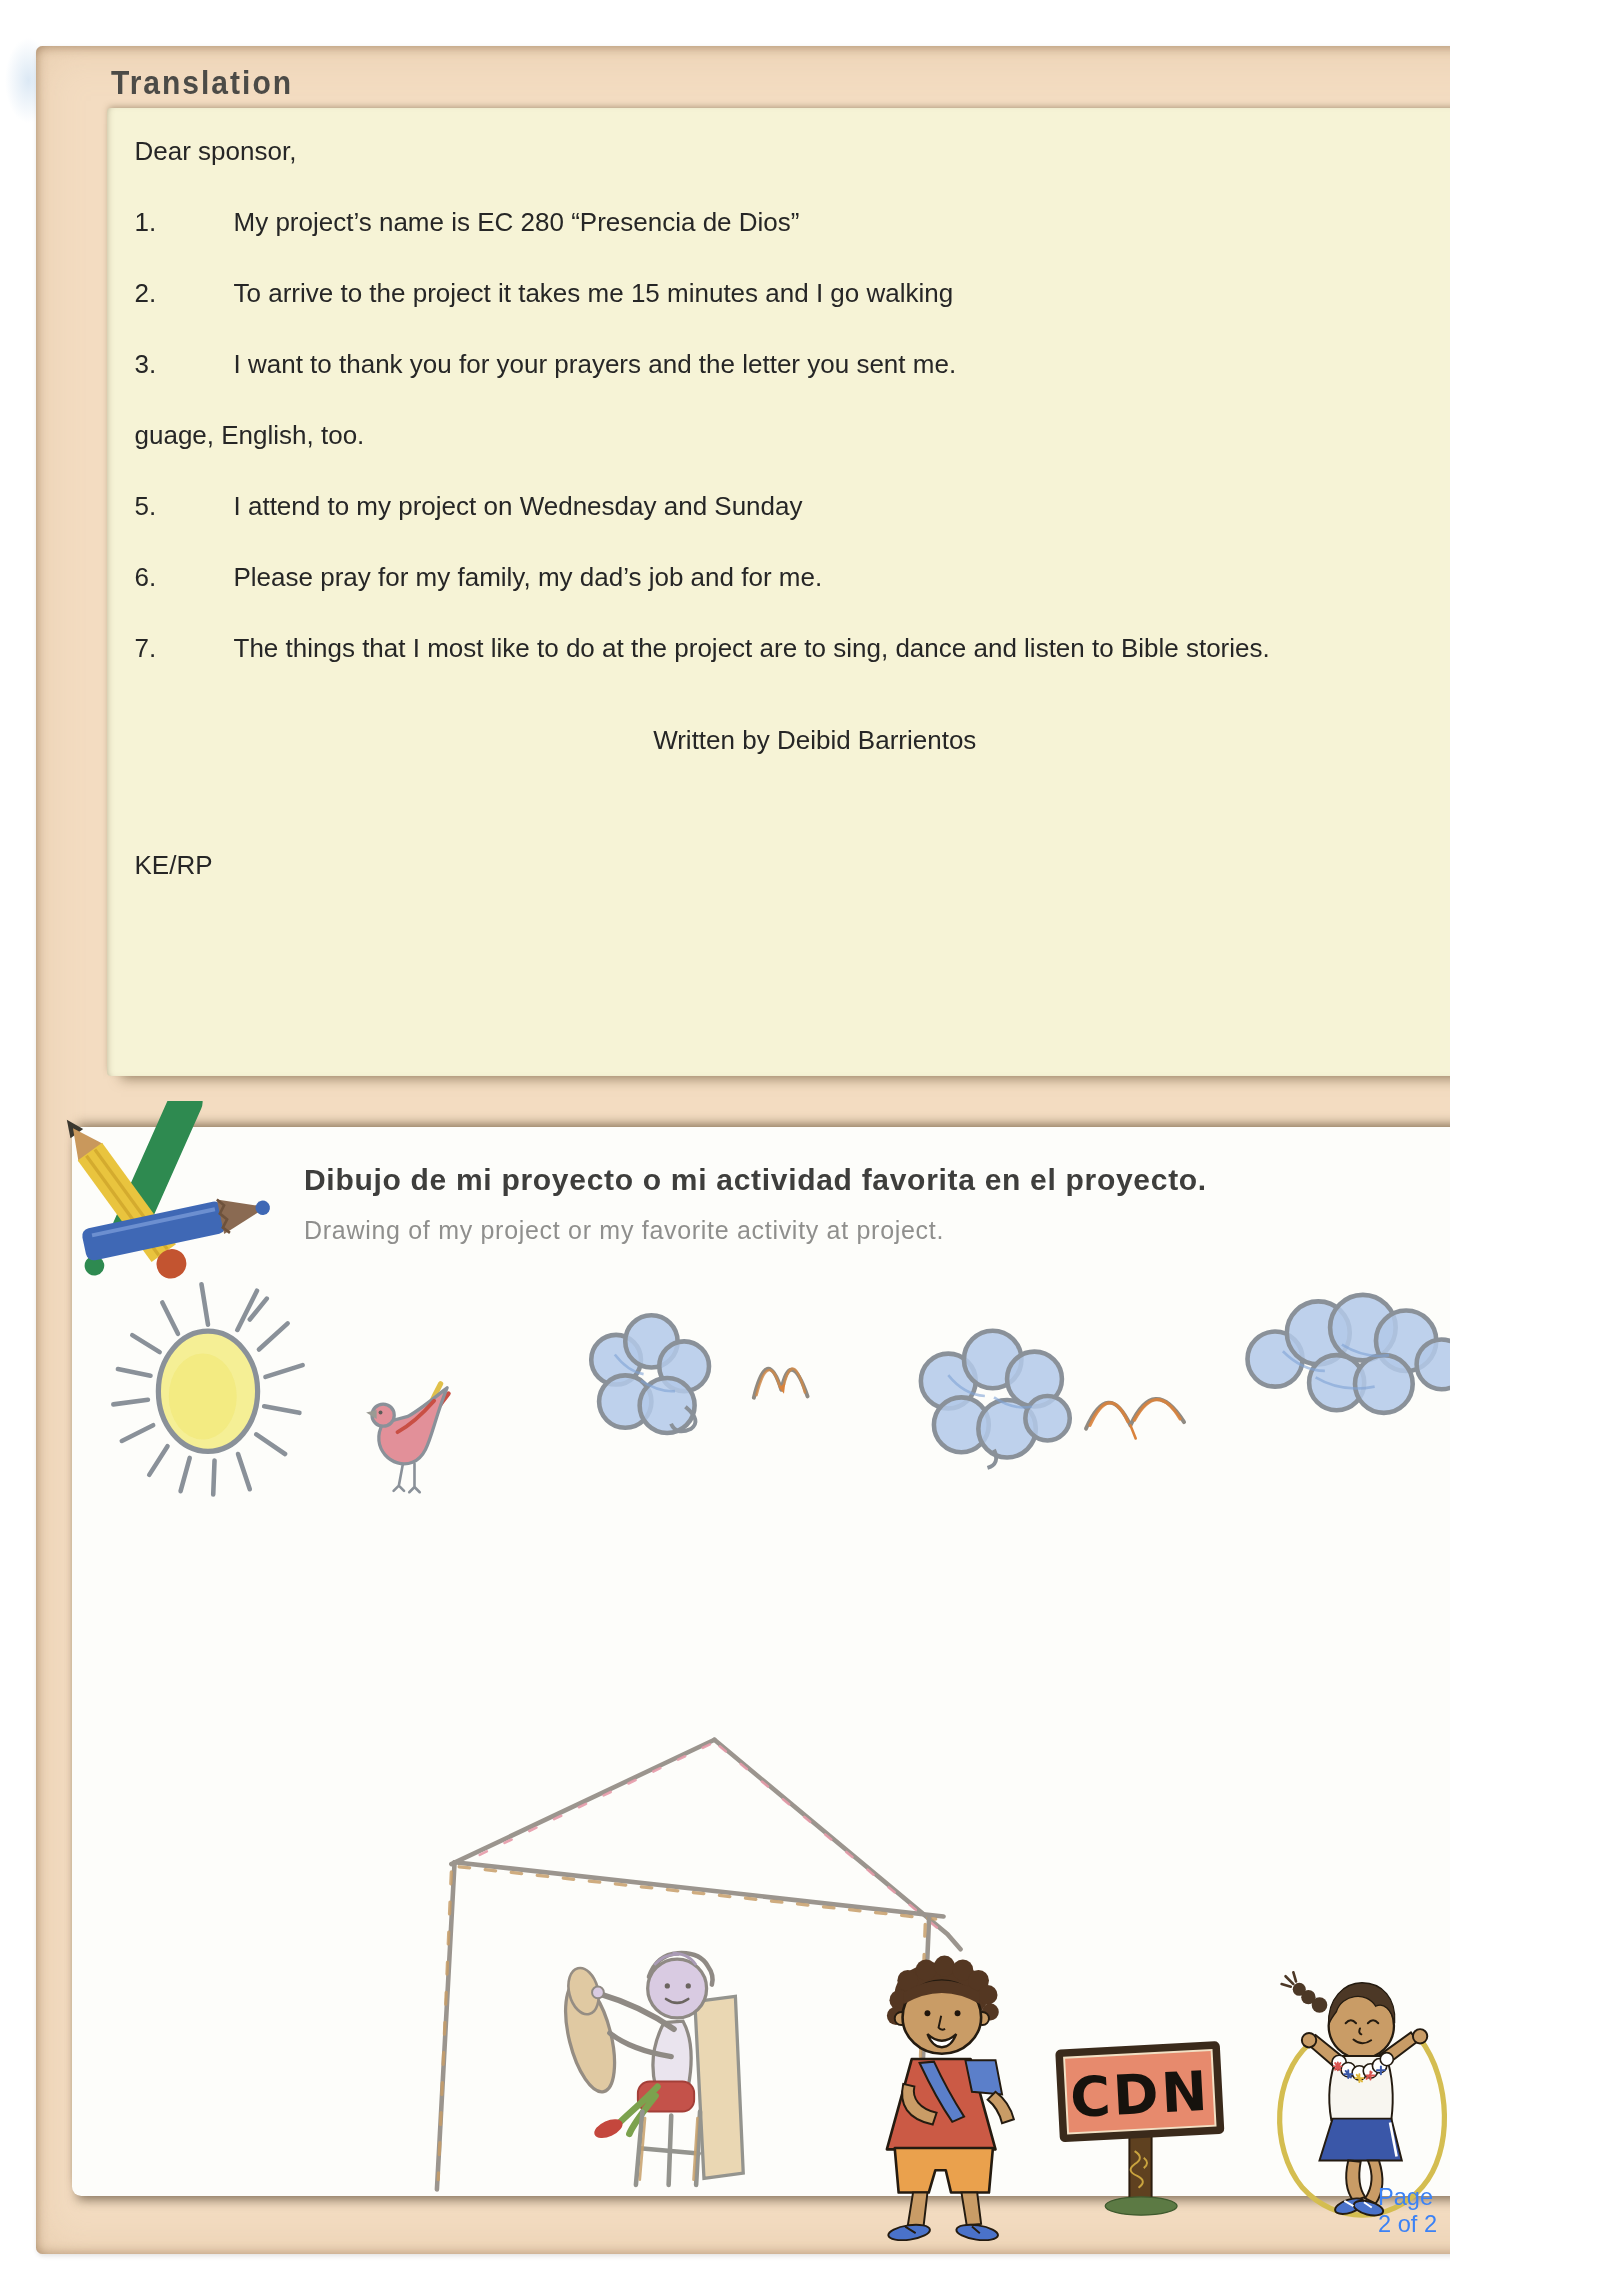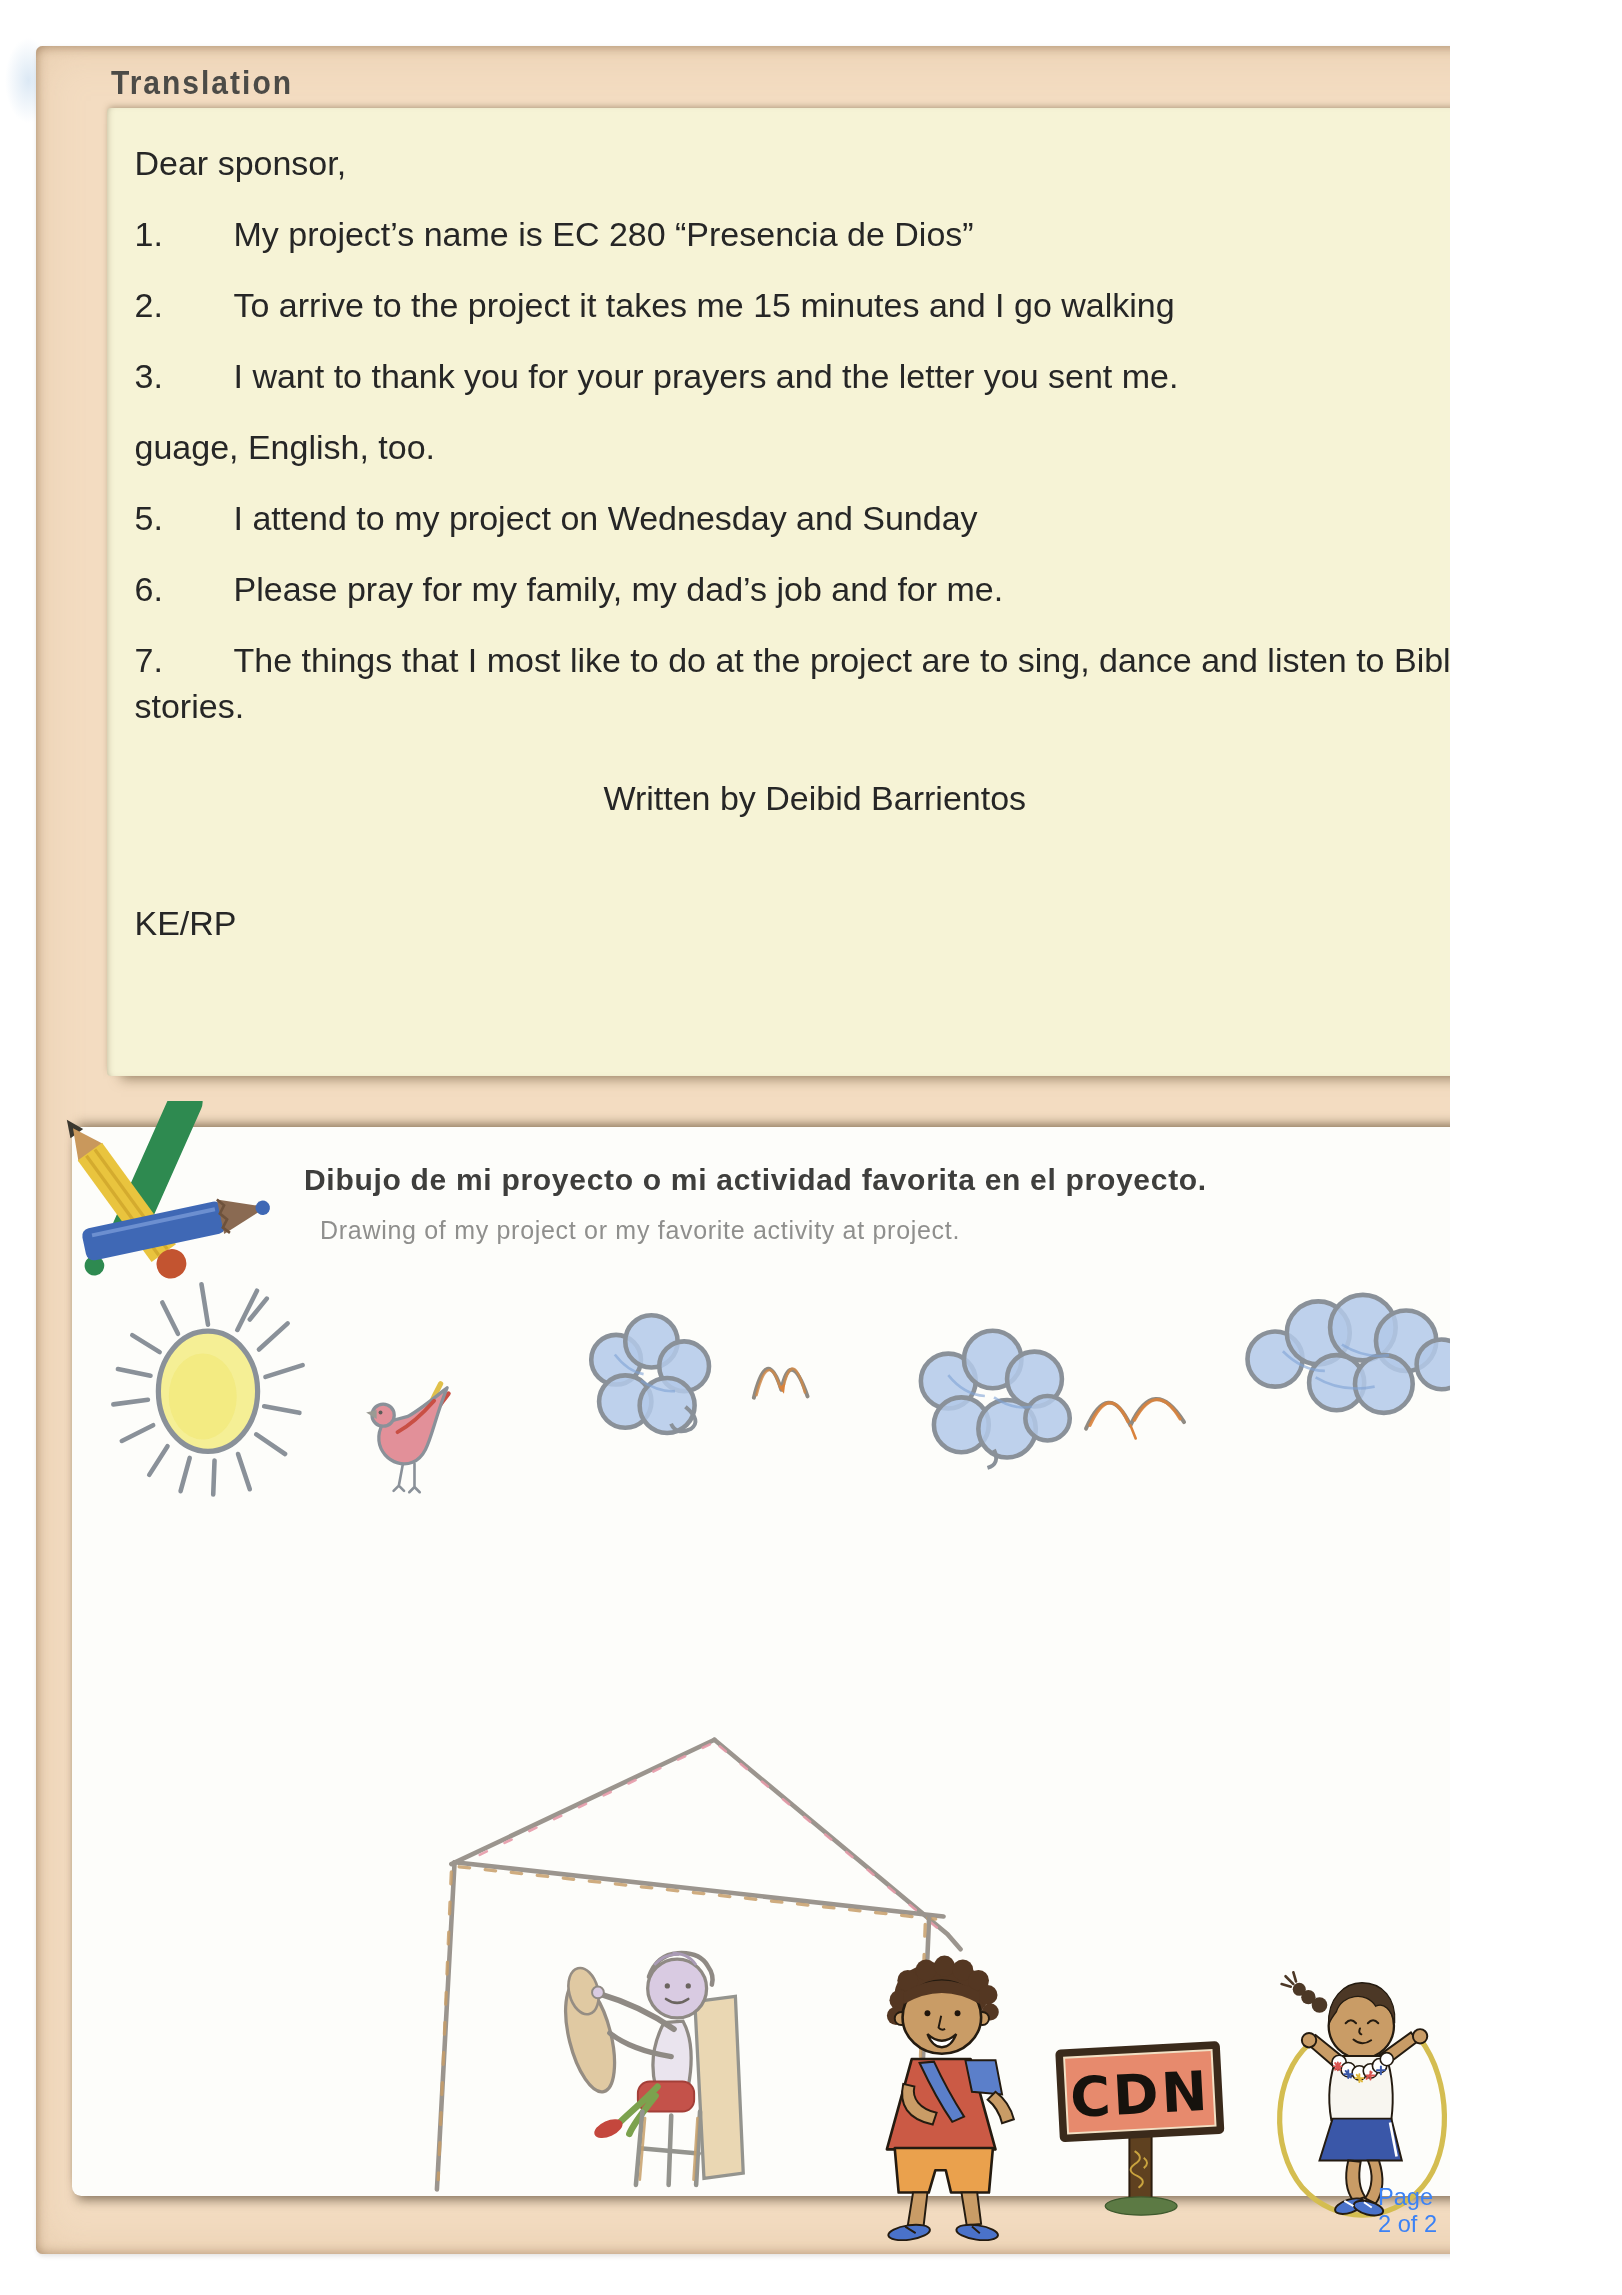--- a/index.html
+++ b/index.html
@@ -13,31 +13,31 @@
                    inset 0 -6.5px 10.5px -5.2px rgba(120,90,60,.40),
                    inset 7.9px 0 13px -7.9px rgba(120,90,60,.45),
                    1.3px 2px 5.2px rgba(0,0,0,.12);}
   .stamp{position:absolute;left:111px;top:64px;font-size:30px;font-weight:bold;color:#4c4b47;
         letter-spacing:2px;transform:scaleY(1.12);transform-origin:left top;}
   .note{position:absolute;left:107px;top:108px;width:1427px;height:968px;background:#f6f3d6;border-radius:3.9px;
         box-shadow:0 -3.3px 5.9px -2.6px rgba(110,90,60,.5),
                    7.9px 9.2px 11.8px -6.5px rgba(100,80,50,.6),
                    inset 4.6px 0 7.9px -5.2px rgba(110,90,60,.5);
         box-sizing:border-box;padding:19.6px 39px 0 27.5px;color:#262626;}
-  .note p{margin:12px 0 25px 0;font-size:34px;line-height:46px;white-space:pre-wrap;}
+  .note p{margin:0 0 25px 0;font-size:26px;line-height:46px;white-space:pre-wrap;}
   .note .num{display:inline-block;width:99px;}
   .note p.nogap{margin-bottom:0;}
   .note p.writtenby{margin-top:46px;text-align:center;}
   .note p.initials{margin-top:79px;}
   .canvas{position:absolute;left:72px;top:1127px;width:1427px;height:1069px;background:#fdfdfa;border-radius:9.2px;
         box-shadow:0 -7.9px 10.5px -5.2px rgba(90,70,45,.65),
                    0 9.2px 10.5px -5.2px rgba(70,55,35,.6),
                    7.9px 0 10.5px -6.5px rgba(100,80,55,.40);}
   .title-es{position:absolute;left:304px;top:1163px;font-size:30px;font-weight:bold;color:#3e3e3c;letter-spacing:0.7px;}
-  .title-en{position:absolute;left:320px;top:1216px;font-size:25px;color:#8f8f8d;letter-spacing:0.7px;}
+  .title-en{position:absolute;left:304px;top:1216px;font-size:25px;color:#8f8f8d;letter-spacing:0.7px;}
   .art{position:absolute;}
   .pageno{position:absolute;left:1378px;top:2184px;font-size:23.6px;color:#3b82f6;}
 </style>
 </head>
 <body>
 
 <div class="page">
   <div class="smudge"></div>
   <div class="sheet"></div>
 

